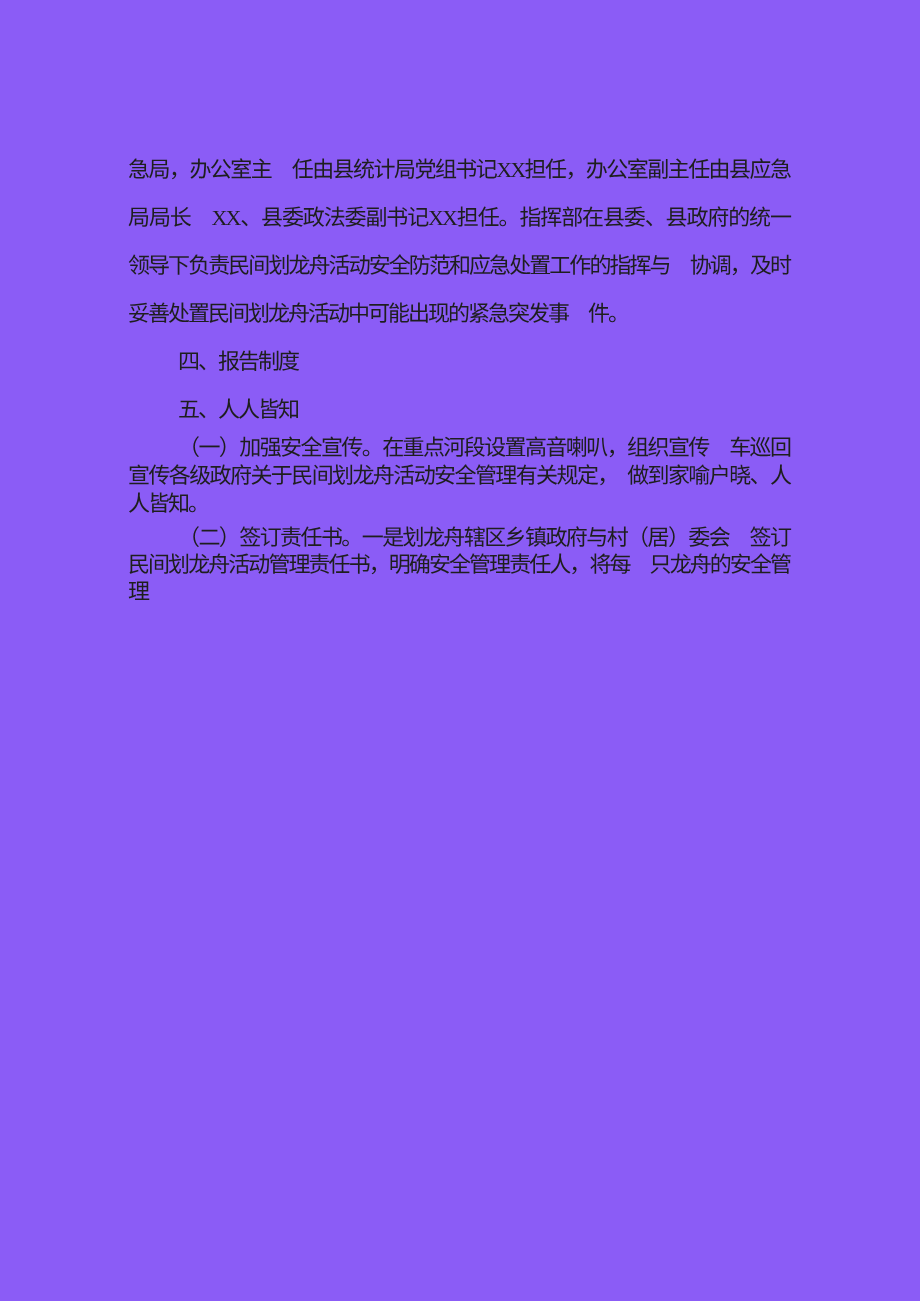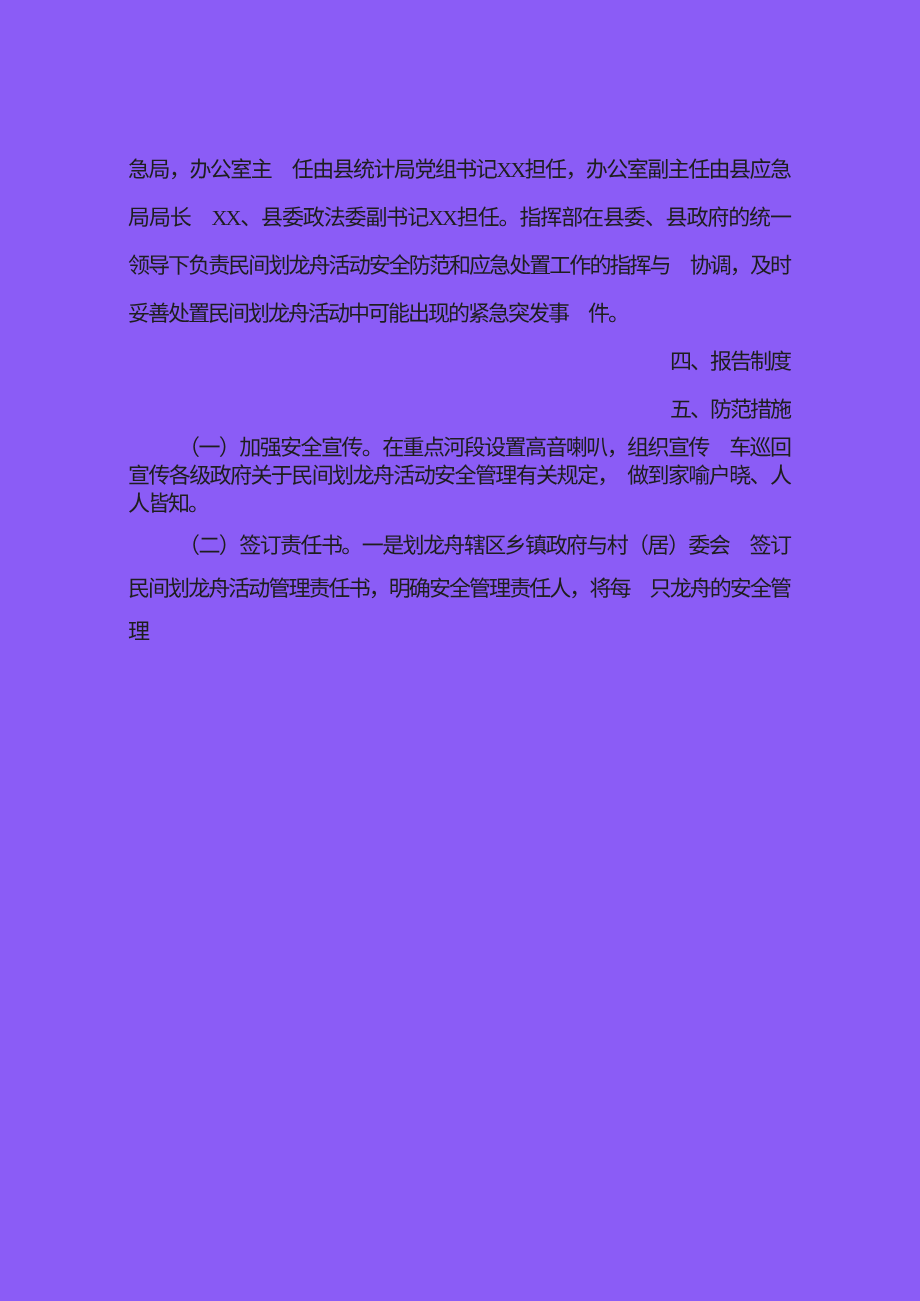--- a/index.html
+++ b/index.html
@@ -30,34 +30,34 @@
     line-height: 48px;
     text-align: justify;
     text-indent: 50px;
     font-weight: 400;
     word-break: break-all;
   }
   .no-indent {
     text-indent: 0;
   }
   .heading {
-    text-align: right;
+    text-align: left;
   }
   .tight {
     line-height: 28px;
   }
   .spaced-2 {
-    line-height: 43px;
+    line-height: 27px;
     margin-top: 6px;
   }
 </style>
 </head>
 <body>
 
 <div class="page">
   <div class="content">
     <p class="para no-indent">急局，办公室主　任由县统计局党组书记XX担任，办公室副主任由县应急局局长　XX、县委政法委副书记XX担任。指挥部在县委、县政府的统一　领导下负责民间划龙舟活动安全防范和应急处置工作的指挥与　协调，及时妥善处置民间划龙舟活动中可能出现的紧急突发事　件。</p>
     <p class="para heading">四、报告制度</p>
-    <p class="para heading">五、防范措施</p>
+    <p class="para heading">五、人人皆知</p>
     <p class="para tight">（一）加强安全宣传。在重点河段设置高音喇叭，组织宣传　车巡回宣传各级政府关于民间划龙舟活动安全管理有关规定，　做到家喻户晓、人人皆知。</p>
     <p class="para spaced-2">（二）签订责任书。一是划龙舟辖区乡镇政府与村（居）委会　签订民间划龙舟活动管理责任书，明确安全管理责任人，将每　只龙舟的安全管理</p>
   </div>
 </div>
 
 </body></html>

